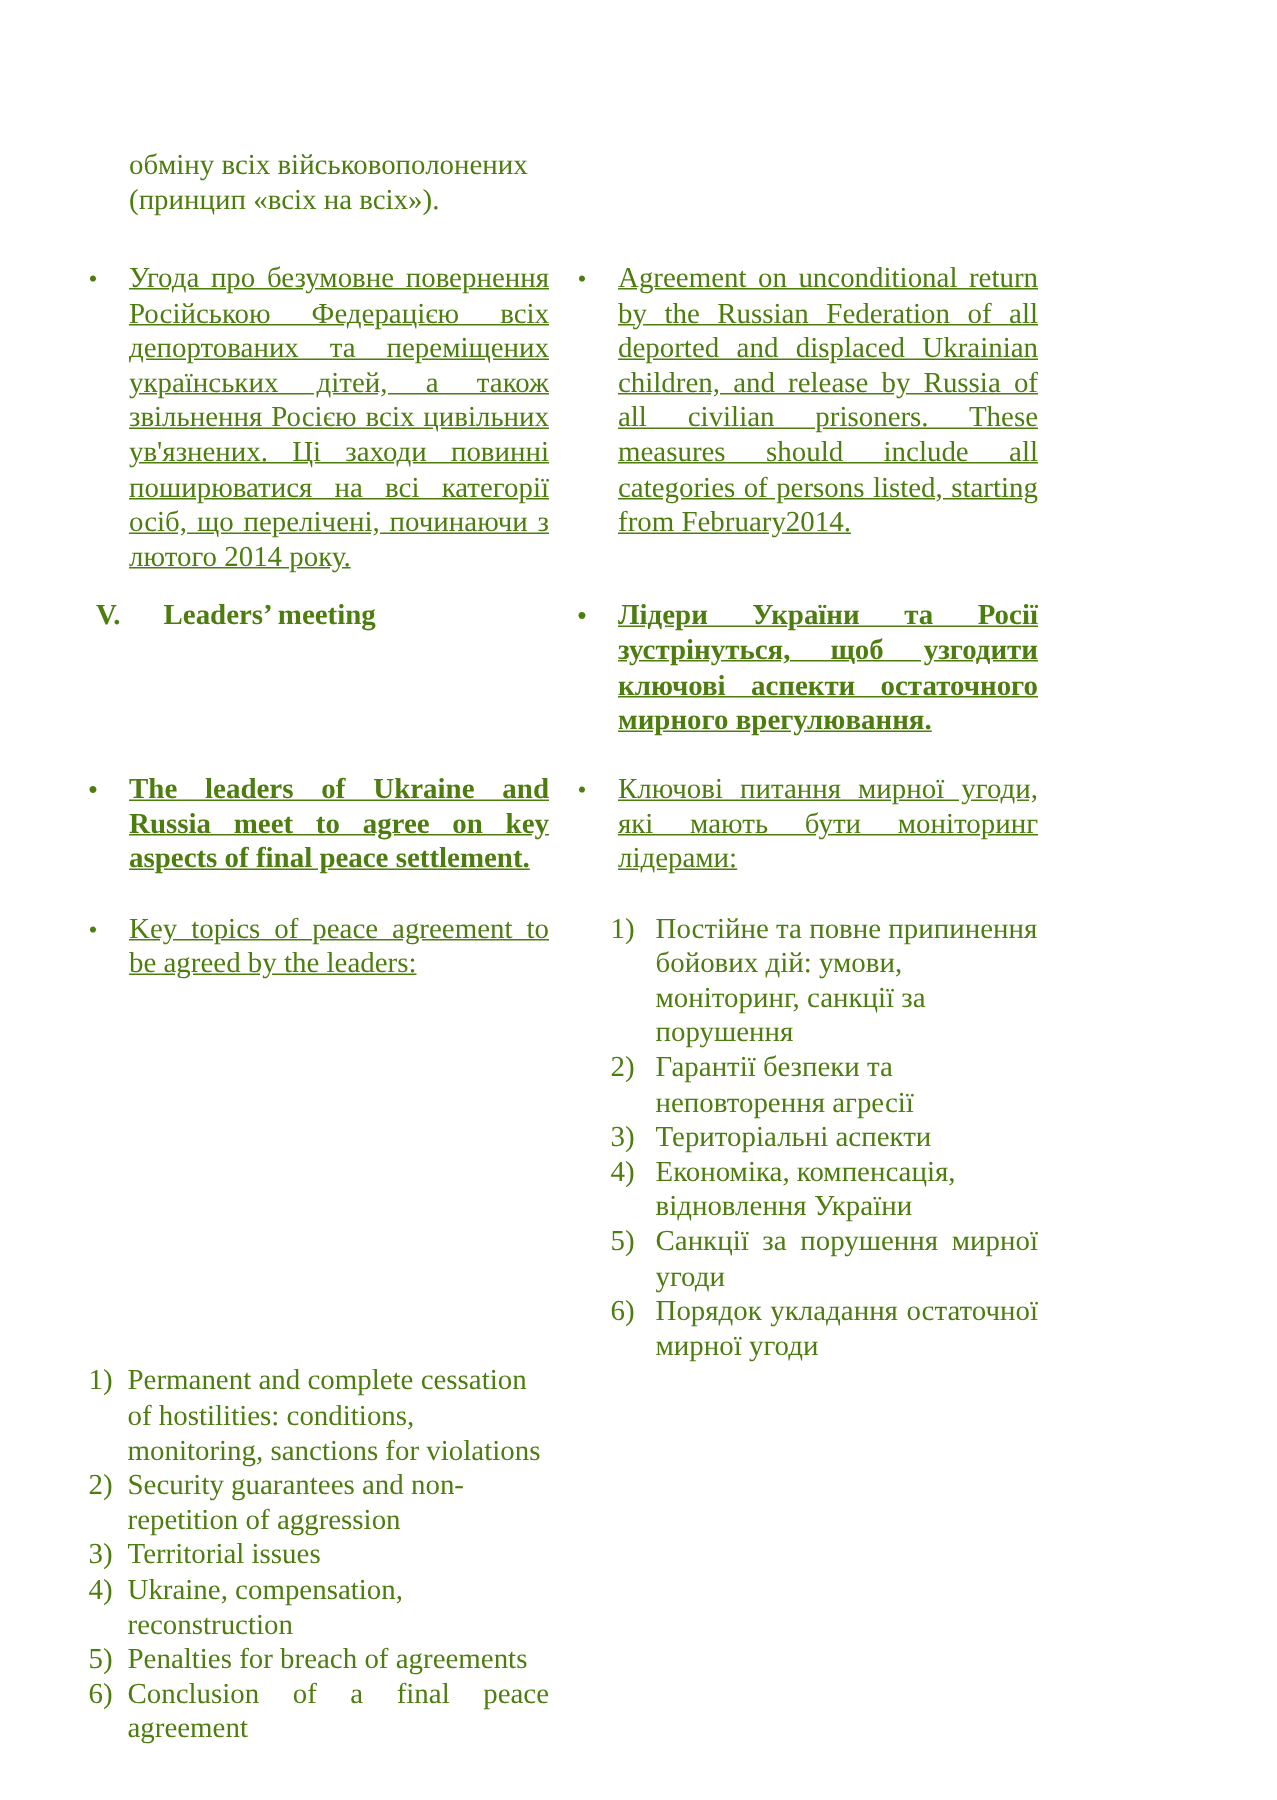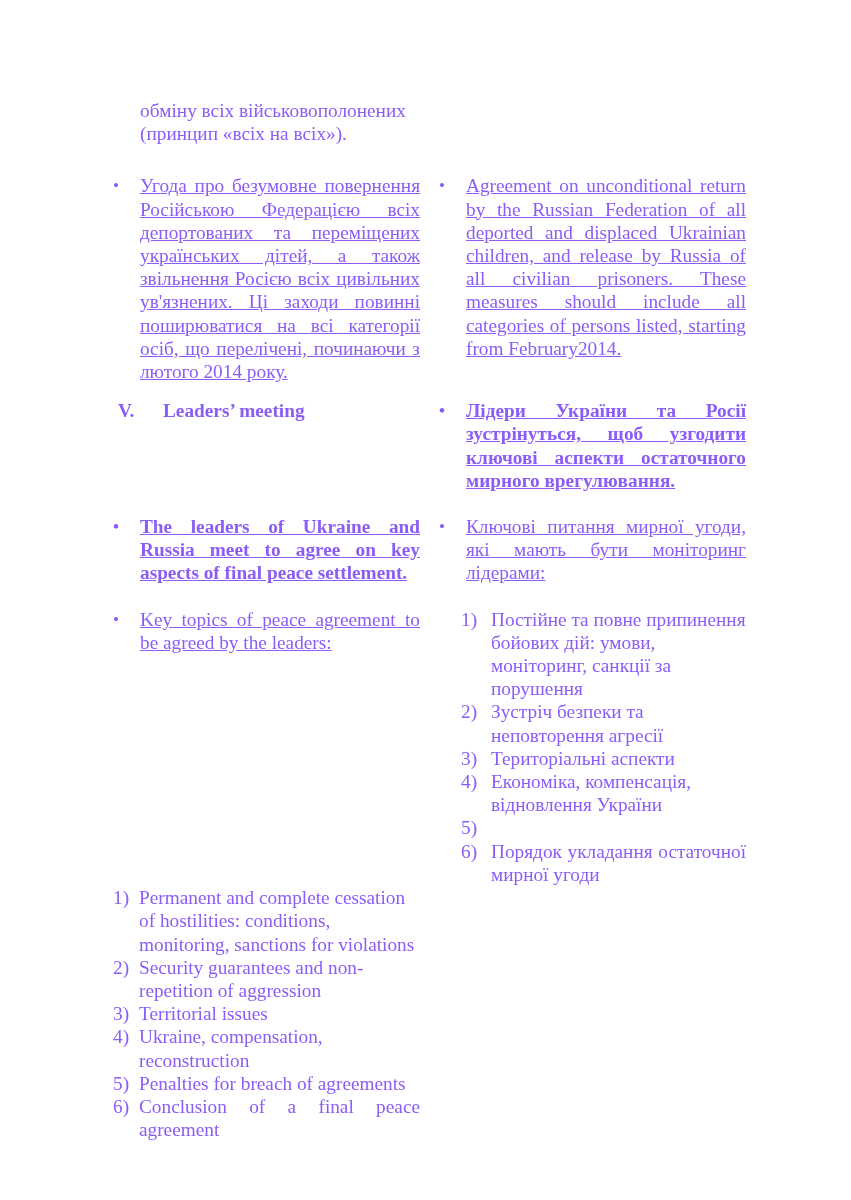--- a/index.html
+++ b/index.html
@@ -2,25 +2,25 @@
 <html><head>
 <meta charset="utf-8">
 <style>
   html, body { margin: 0; padding: 0; background: #ffffff; }
   .page {
     position: relative;
     width: 851px;
     height: 1200px;
     background: #ffffff;
     box-sizing: border-box;
-    padding: 99px 105px 0 113px;
+    padding: 99px 105px 0 59px;
     font-family: "Liberation Serif", "DejaVu Serif", serif;
     font-size: 19.3px;
     line-height: 23.2px;
-    color: #8b5cf6;
+    color: #4d7c0f;
     overflow: hidden;
   }
   .doc {
     display: grid;
     grid-template-columns: 307px 307px;
     column-gap: 19px;
   }
   .cell { min-width: 0; }
   .para { margin: 0; }
   .justify { text-align: justify; text-decoration: underline; }
@@ -116,32 +116,33 @@
     </div>
 
     <div class="cell c-left">
       <ol class="num-list">
           <li class="num-item">
           <span class="num-label">1)</span>
           <span class="num-text">Постійне та повне припинення бойових дій: умови, моніторинг, санкції за порушення</span>
         </li>
           <li class="num-item">
           <span class="num-label">2)</span>
-          <span class="num-text">Зустріч безпеки та неповторення агресії</span>
+          <span class="num-text">Гарантії безпеки та неповторення агресії</span>
         </li>
           <li class="num-item">
           <span class="num-label">3)</span>
           <span class="num-text">Територіальні аспекти</span>
         </li>
           <li class="num-item">
           <span class="num-label">4)</span>
           <span class="num-text">Економіка, компенсація, відновлення України</span>
         </li>
           <li class="num-item">
           <span class="num-label">5)</span>
+          <span class="num-text">Санкції за порушення мирної угоди</span>
         </li>
           <li class="num-item">
           <span class="num-label">6)</span>
           <span class="num-text">Порядок укладання остаточної мирної угоди</span>
         </li>
         </ol>
     </div>
     <div class="cell c-right">
       <ol class="num-list">
           <li class="num-item">

